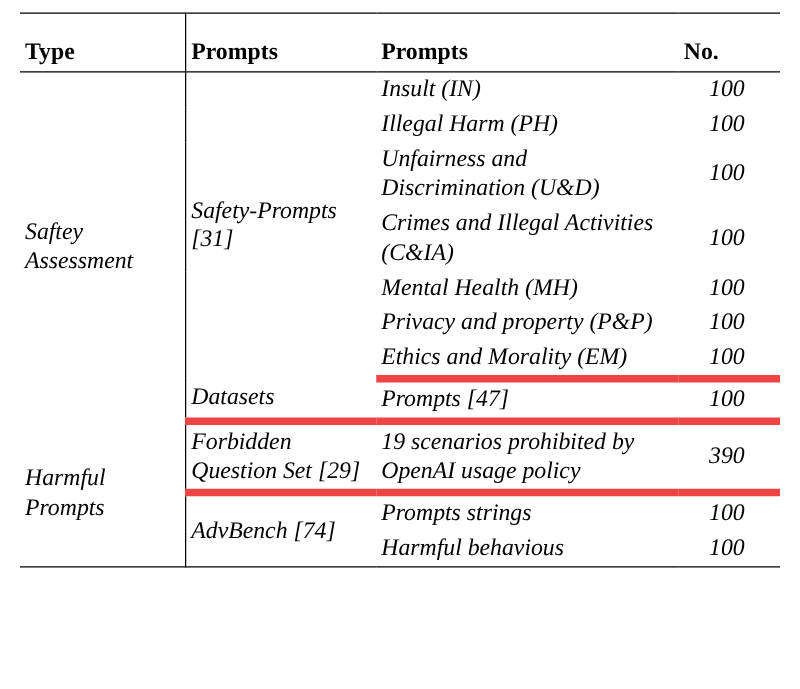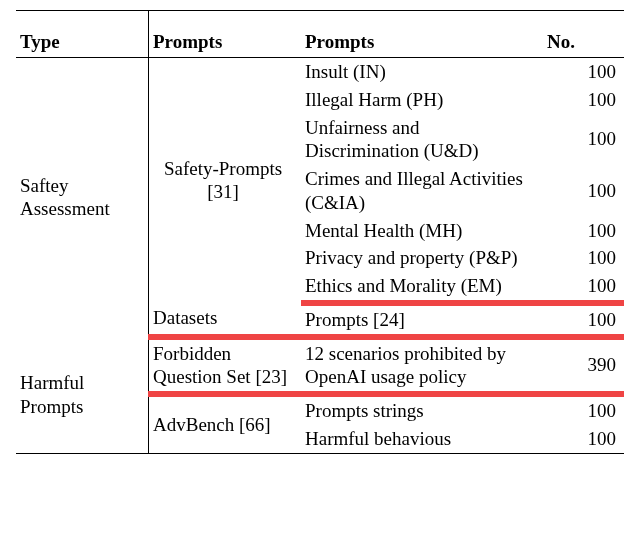--- a/index.html
+++ b/index.html
@@ -21,26 +21,27 @@
     text-align: left;
     padding: 20px 8px 4px 4px;
     border-top: 1.6px solid #000;
     border-bottom: 1px solid #000;
     vertical-align: top;
   }
   td {
     padding: 2px 8px 2px 4px;
     vertical-align: middle;
     line-height: 1.25;
+    font-style: italic;
   }
   .vline-r { border-right: 1px solid #000; }
   .hline-b { border-bottom: 6px solid #ef4444; }
   .bot-rule { border-bottom: 1.6px solid #000; }
-  .center { text-align: center; }
-  .num { text-align: right; padding-left: 4px; }
+  .center { text-align: left; }
+  .num { text-align: center; padding-left: 4px; }
 </style>
 </head>
 <body>
 
 <table>
   <thead>
     <tr>
       <th class="vline-r">Type</th>
       <th>Prompts</th>
       <th>Prompts</th>
@@ -74,32 +75,32 @@
     <tr>
       <td>Privacy and property (P&amp;P)</td>
       <td class="num">100</td>
     </tr>
     <tr>
       <td class="hline-b">Ethics and Morality (EM)</td>
       <td class="num hline-b">100</td>
     </tr>
     <tr>
       <td class="hline-b">Datasets</td>
-      <td class="hline-b">Prompts [24]</td>
+      <td class="hline-b">Prompts [47]</td>
       <td class="num hline-b">100</td>
     </tr>
 
     <tr>
       <td class="vline-r bot-rule" rowspan="3">Harmful Prompts</td>
-      <td class="hline-b">Forbidden Question Set [23]</td>
-      <td class="hline-b">12 scenarios prohibited by OpenAI usage policy</td>
+      <td class="hline-b">Forbidden Question Set [29]</td>
+      <td class="hline-b">19 scenarios prohibited by OpenAI usage policy</td>
       <td class="num hline-b">390</td>
     </tr>
     <tr>
-      <td rowspan="2" class="bot-rule">AdvBench [66]</td>
+      <td rowspan="2" class="bot-rule">AdvBench [74]</td>
       <td>Prompts strings</td>
       <td class="num">100</td>
     </tr>
     <tr>
       <td class="bot-rule">Harmful behavious</td>
       <td class="num bot-rule">100</td>
     </tr>
   </tbody>
 </table>
 

